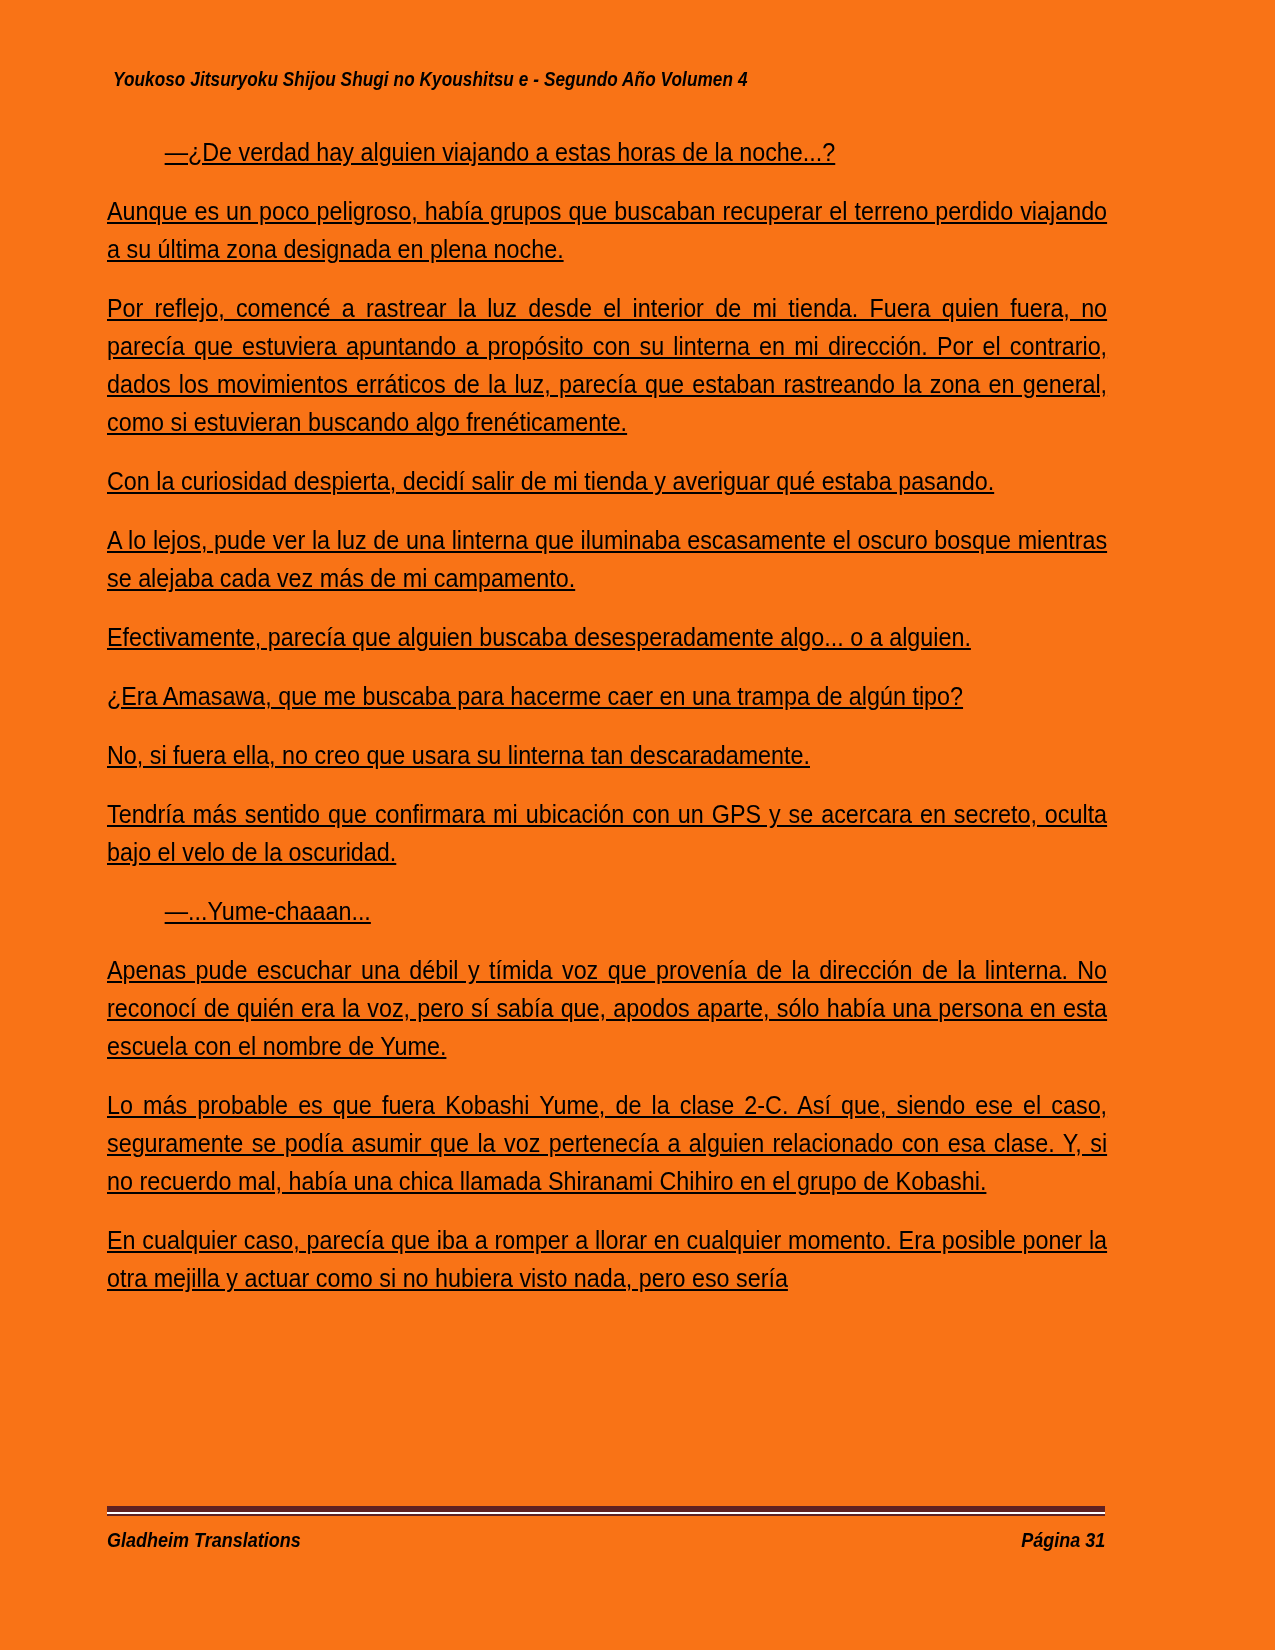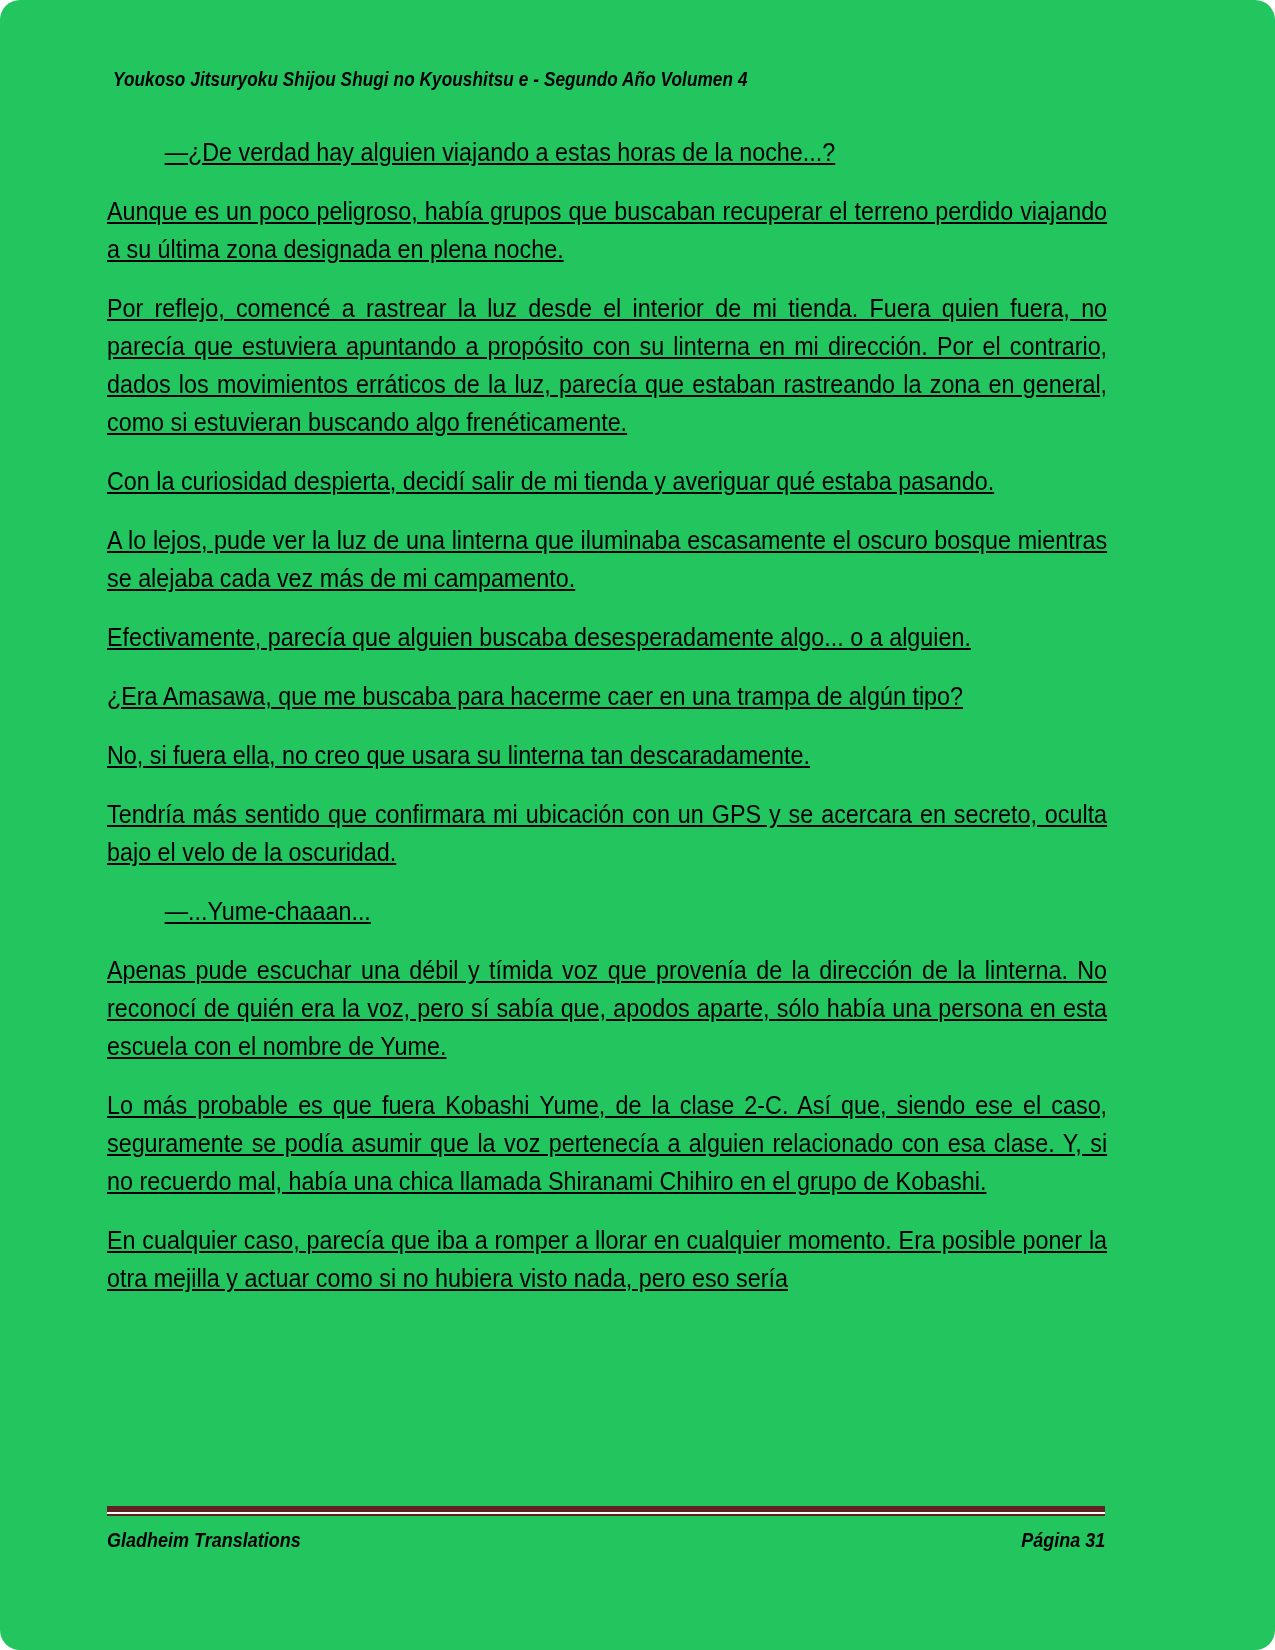--- a/index.html
+++ b/index.html
@@ -5,25 +5,24 @@
   html, body {
     margin: 0;
     padding: 0;
     background: #ffffff;
   }
 
   .page {
     position: relative;
     width: 1275px;
     height: 1650px;
-    background: #22c55e;
+    background: #f97316;
     box-sizing: border-box;
     overflow: hidden;
     font-family: "Liberation Sans", "DejaVu Sans", sans-serif;
-    border-radius: 20px;
   }
 
   
   .header {
     position: absolute;
     left: 113px;
     top: 68px;
     width: 992px;
     height: 30px;
   }

